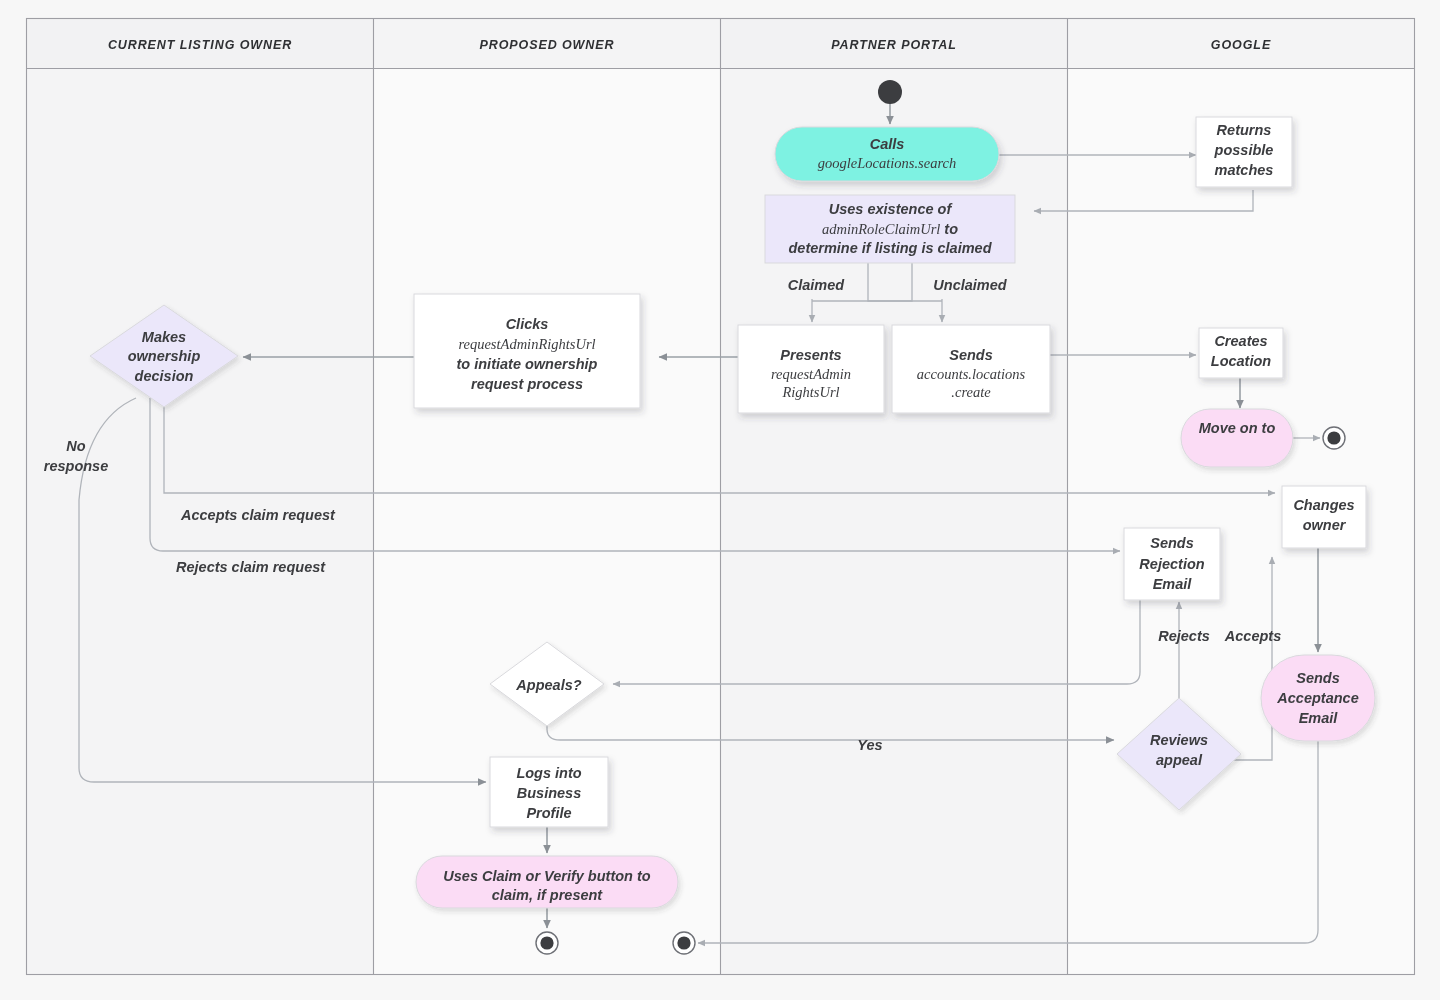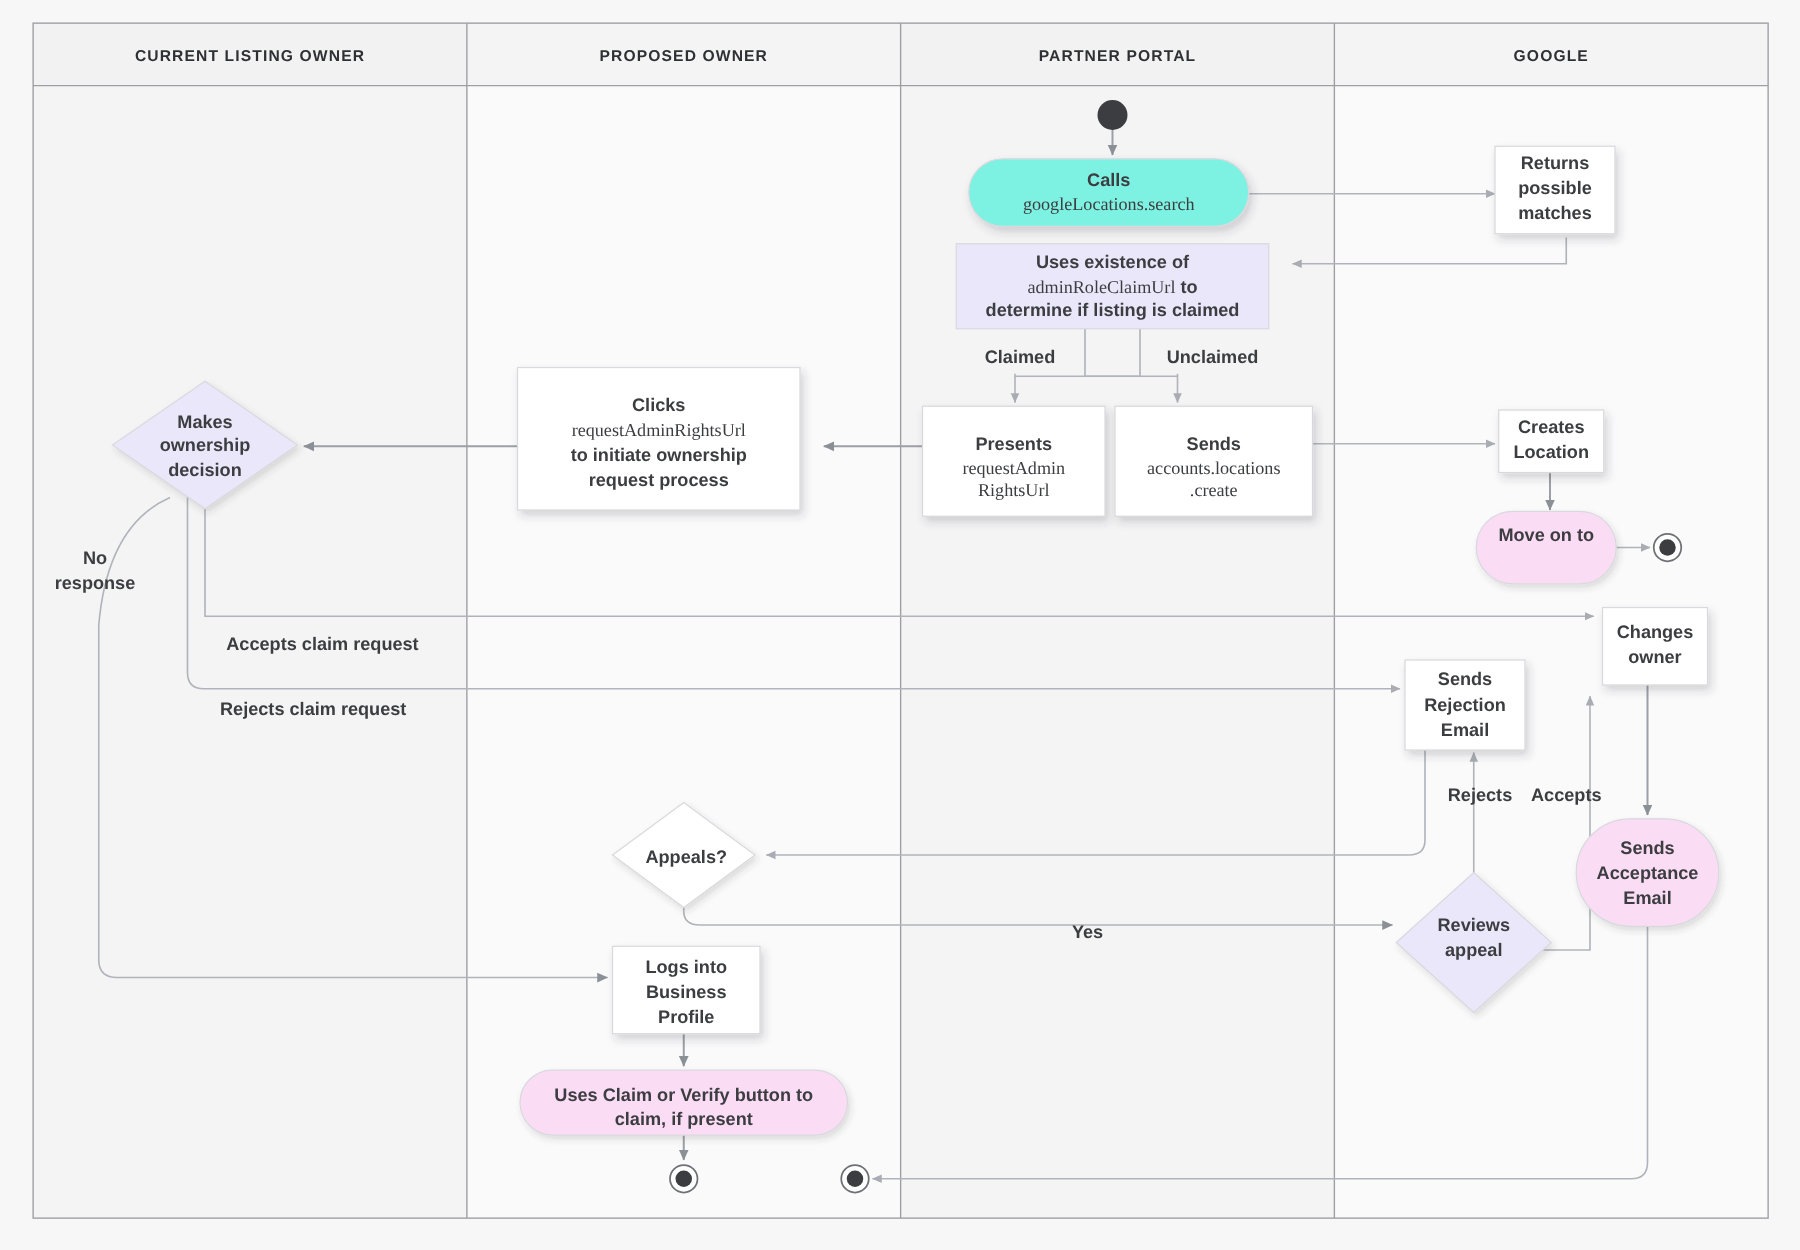--- a/index.html
+++ b/index.html
@@ -1,18 +1,18 @@
 <!DOCTYPE html>
 <html><head>
 <meta charset="utf-8">
 <style>
   html,body{margin:0;padding:0;background:#f7f7f7;}
   body{width:1440px;height:1000px;overflow:hidden;
        font-family:"Liberation Sans","DejaVu Sans",sans-serif;}
-  #stage{position:relative;width:1440px;height:1000px;}
+  #stage{position:relative;width:1440px;height:1000px;font-style:italic;}
   svg{display:block;}
   .lane-title{font-size:12.5px;font-weight:700;letter-spacing:.9px;fill:#2f3033;}
   .node-label{font-size:14.5px;font-weight:700;fill:#3c3d40;}
   .node-label.mono{font-family:"Liberation Serif","DejaVu Serif",serif;font-weight:400;font-size:14.5px;}
   .edge-label{font-size:14.5px;font-weight:700;fill:#3c3d40;}
   .shape-stroke{stroke:#d9d9dd;stroke-width:1;}
   .flow{fill:none;stroke:#9aa0a6;stroke-width:1.6;}
   .flow-thin{fill:none;stroke:#b0b4ba;stroke-width:1.3;}
   .lane-line{stroke:#9e9ea4;stroke-width:1.1;fill:none;}
   .lane-box{fill:#f4f4f5;}

